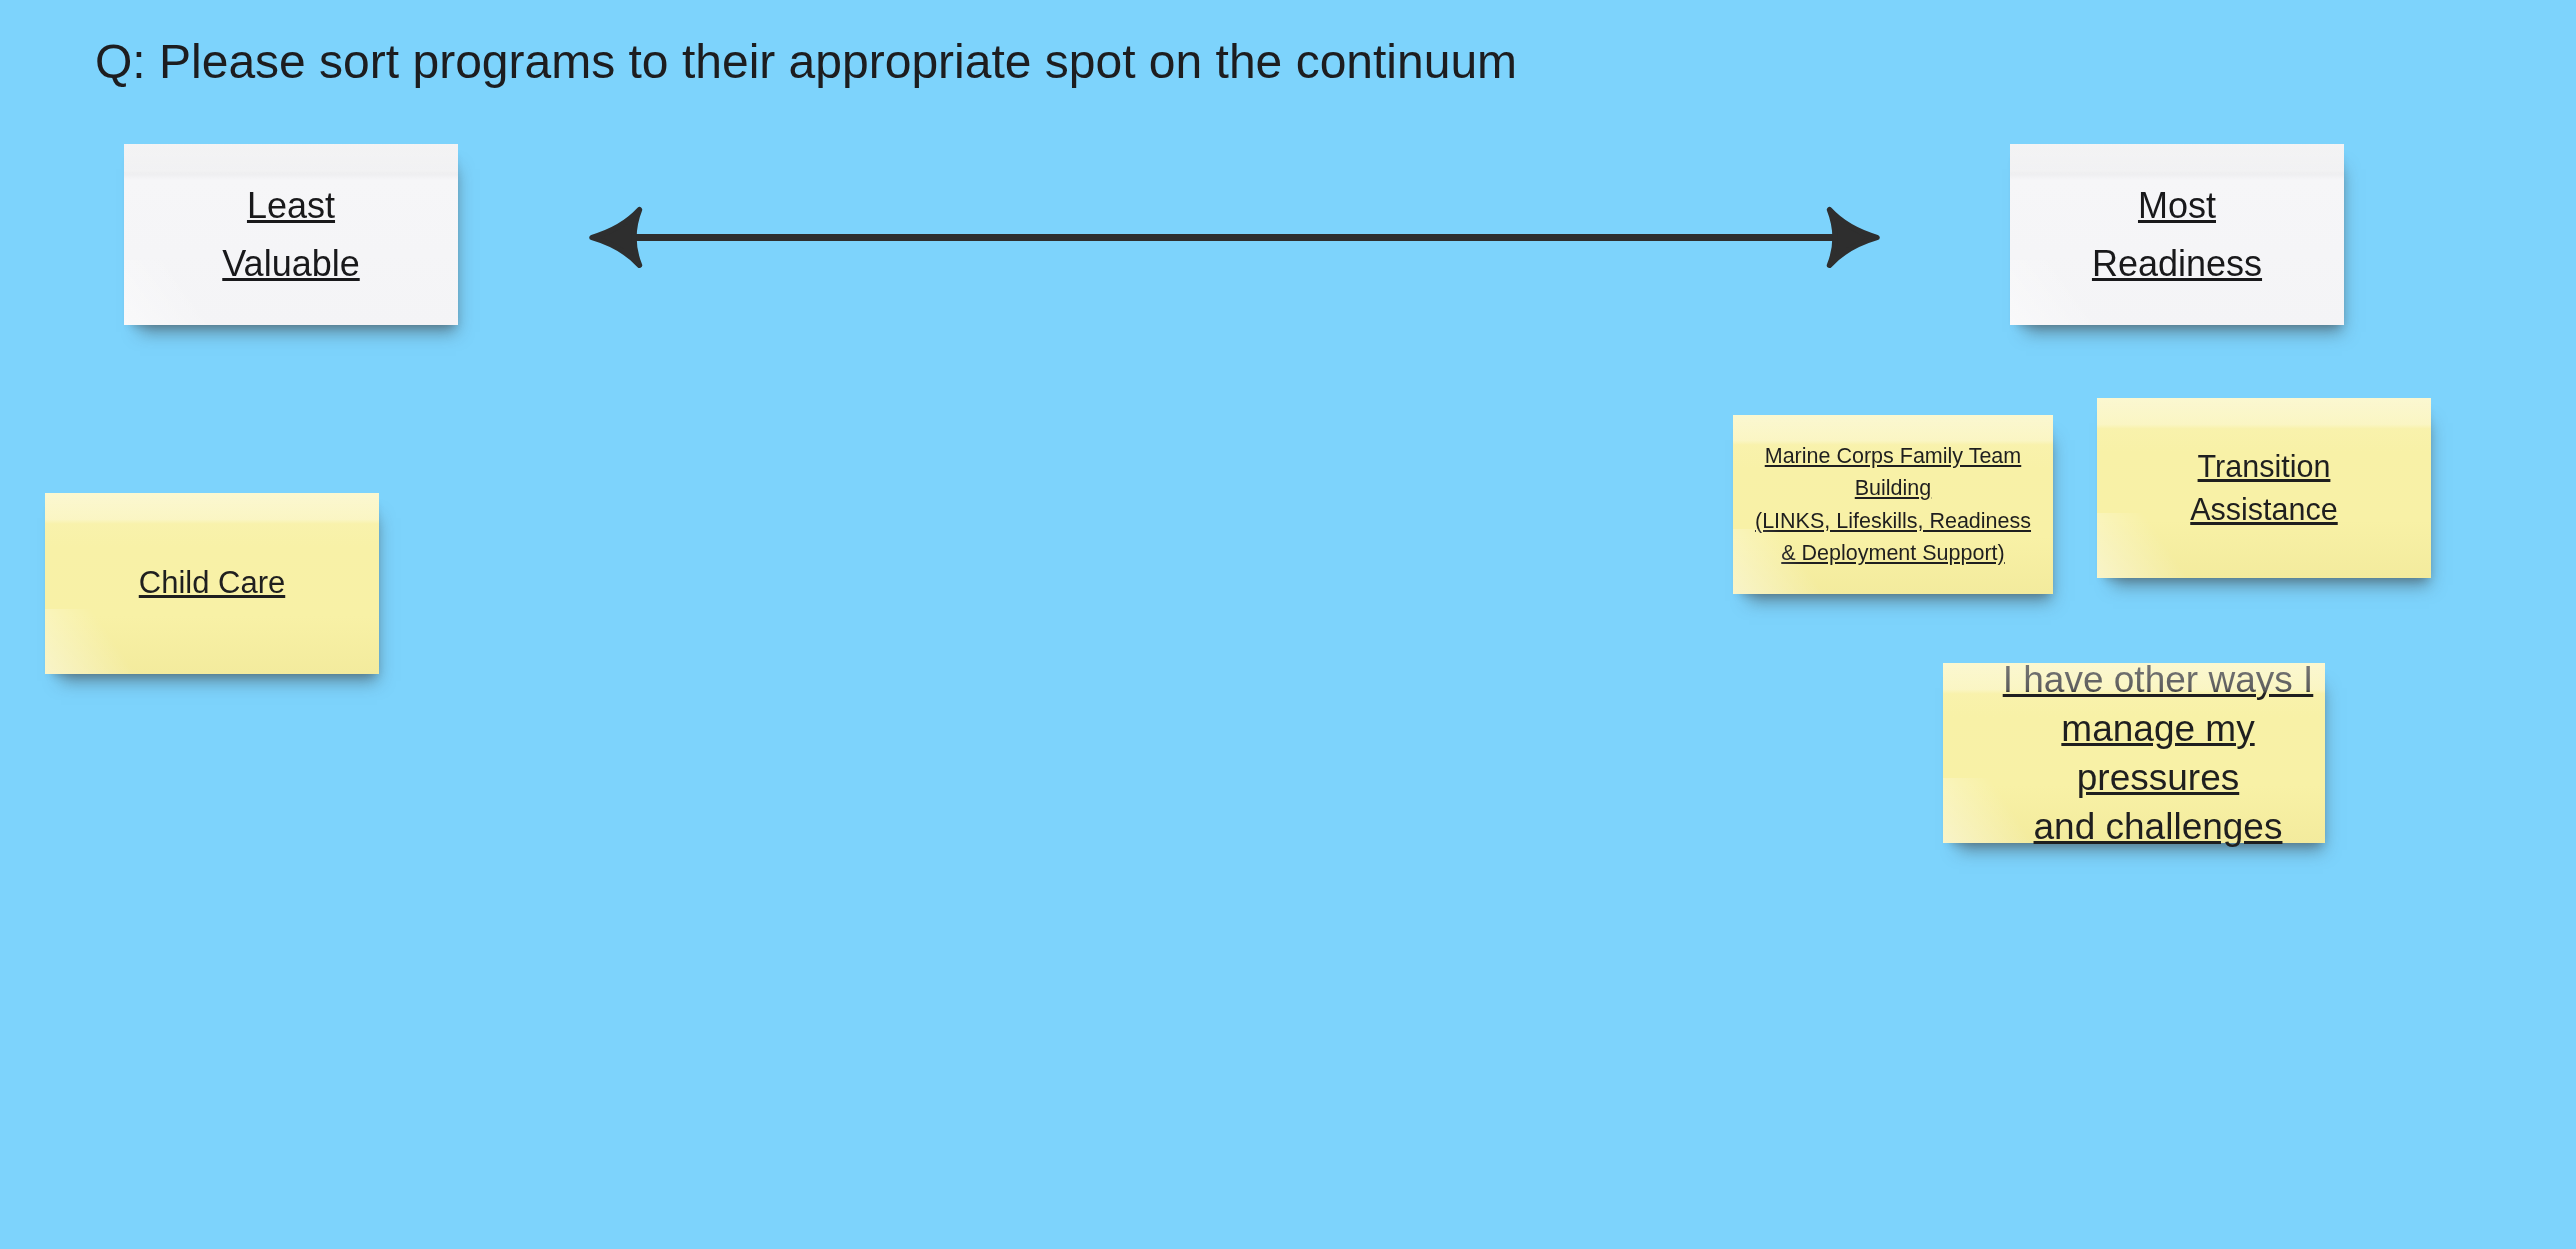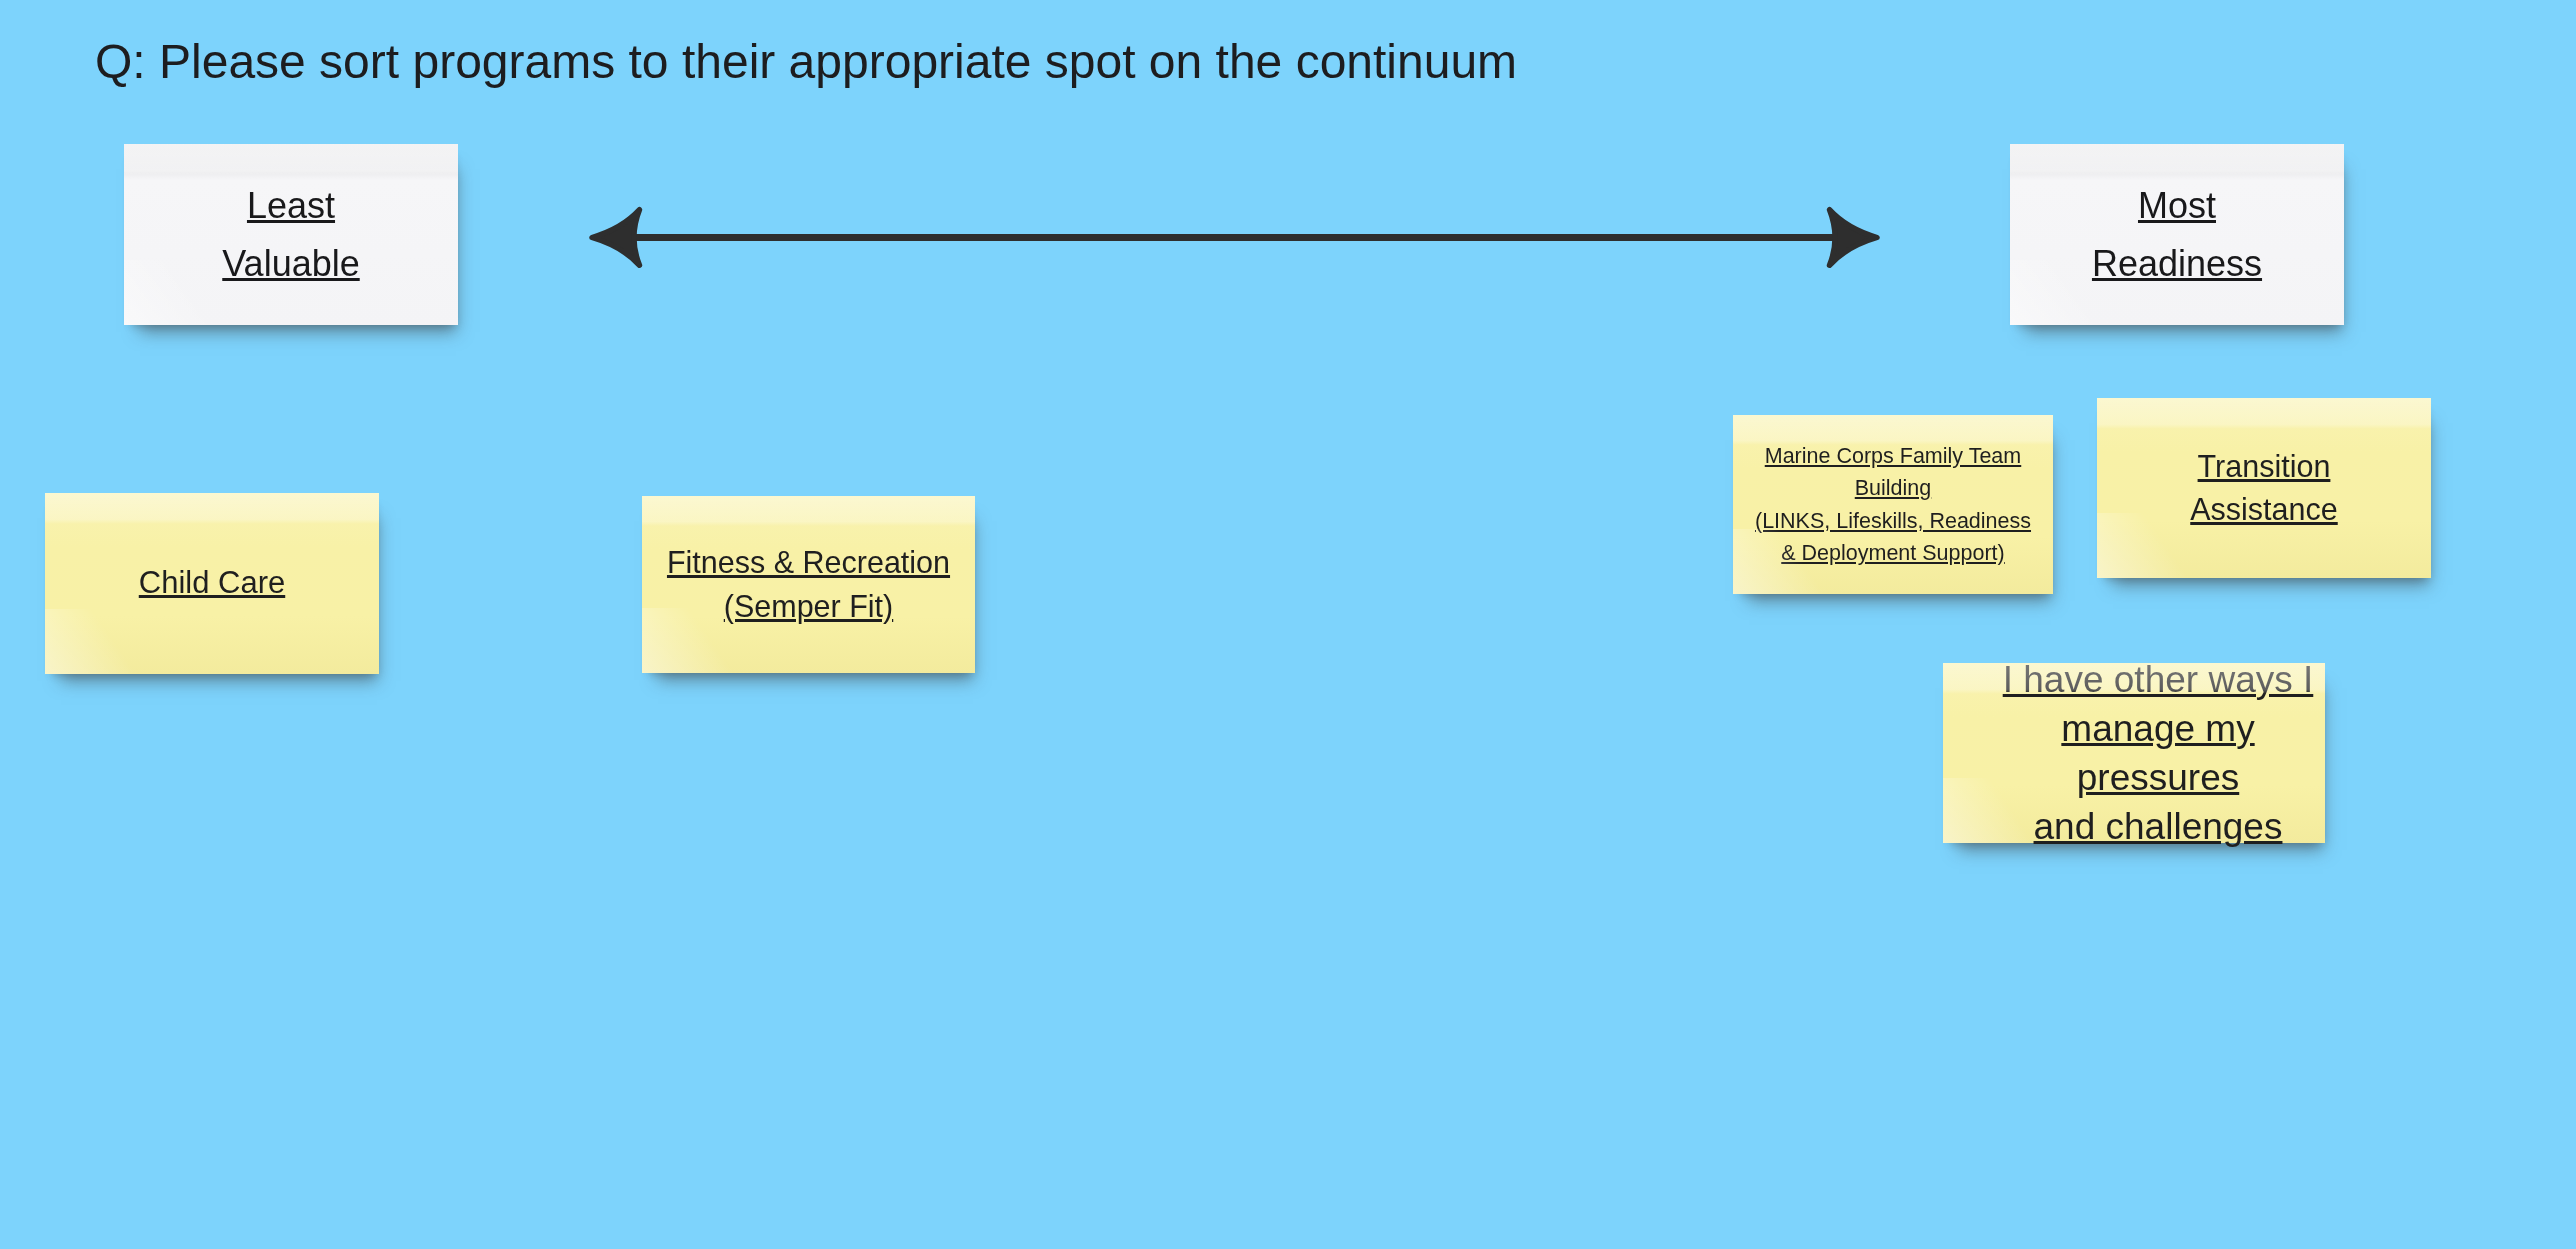--- a/index.html
+++ b/index.html
@@ -84,24 +84,20 @@
   <svg class="arrow-wrap" viewBox="0 0 1452 72" xmlns="http://www.w3.org/2000/svg">
     <line x1="48" y1="36" x2="1404" y2="36" stroke="#2e2e2e" stroke-width="8" stroke-linecap="round"></line>
     <path d="M10 36 C34 29 52 17 63 5 C55 25 55 47 63 67 C52 55 34 43 10 36 Z" fill="#2e2e2e" stroke="#2e2e2e" stroke-width="6" stroke-linejoin="round"></path>
     <path d="M1442 36 C1418 29 1400 17 1389 5 C1397 25 1397 47 1389 67 C1400 55 1418 43 1442 36 Z" fill="#2e2e2e" stroke="#2e2e2e" stroke-width="6" stroke-linejoin="round"></path>
   </svg>
 
   <div class="note yellow n-child">
     <span class="nt">Child Care</span>
   </div>
 
-  <div class="note yellow n-fitness">
-    <span class="nt">Fitness &amp; Recreation
-(Semper Fit)</span>
-  </div>
 
 
   <div class="note yellow n-marine">
     <span class="nt">Marine Corps Family Team
 Building
 (LINKS, Lifeskills, Readiness
 &amp; Deployment Support)</span>
   </div>
 
   <div class="note yellow n-transition">

